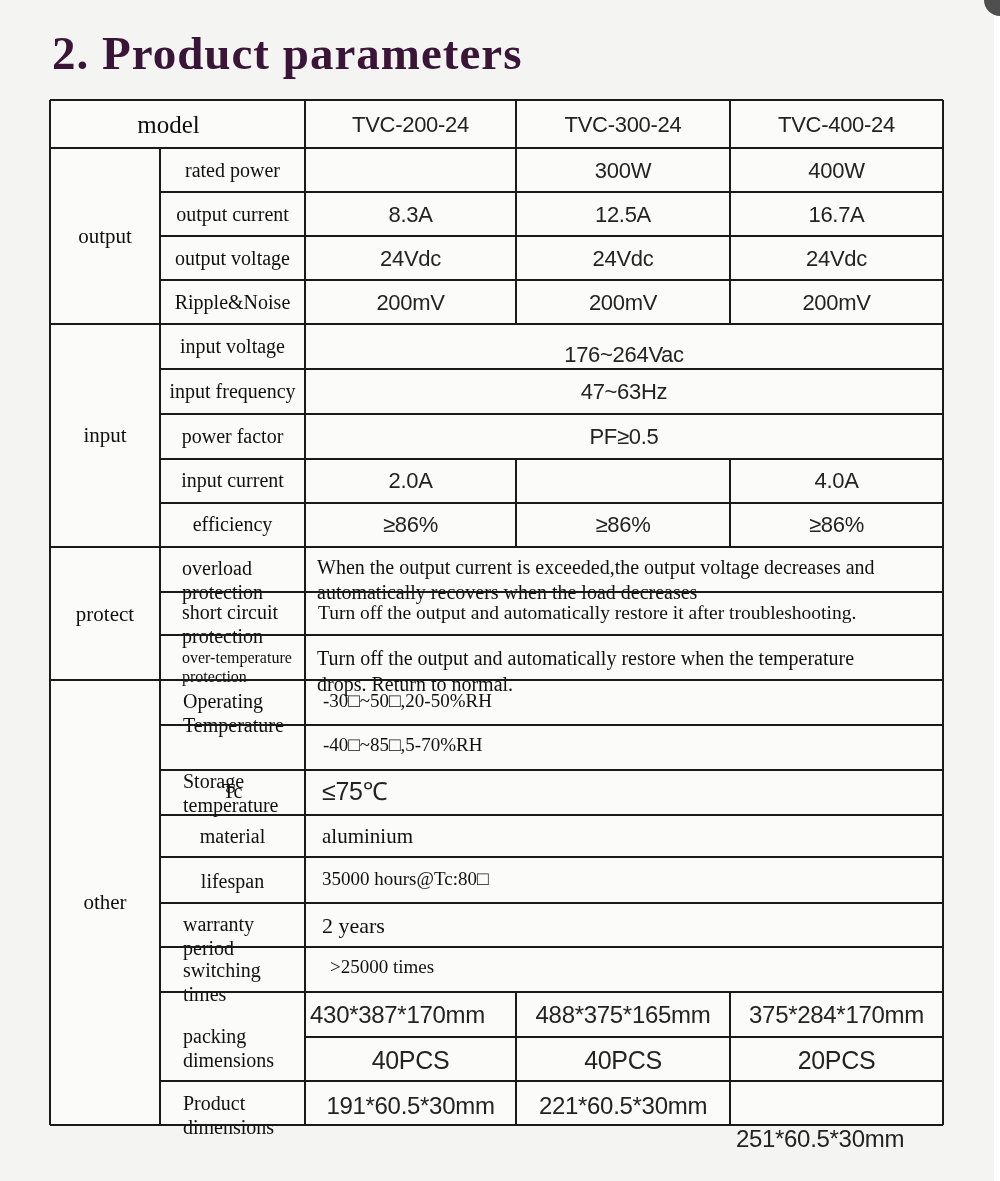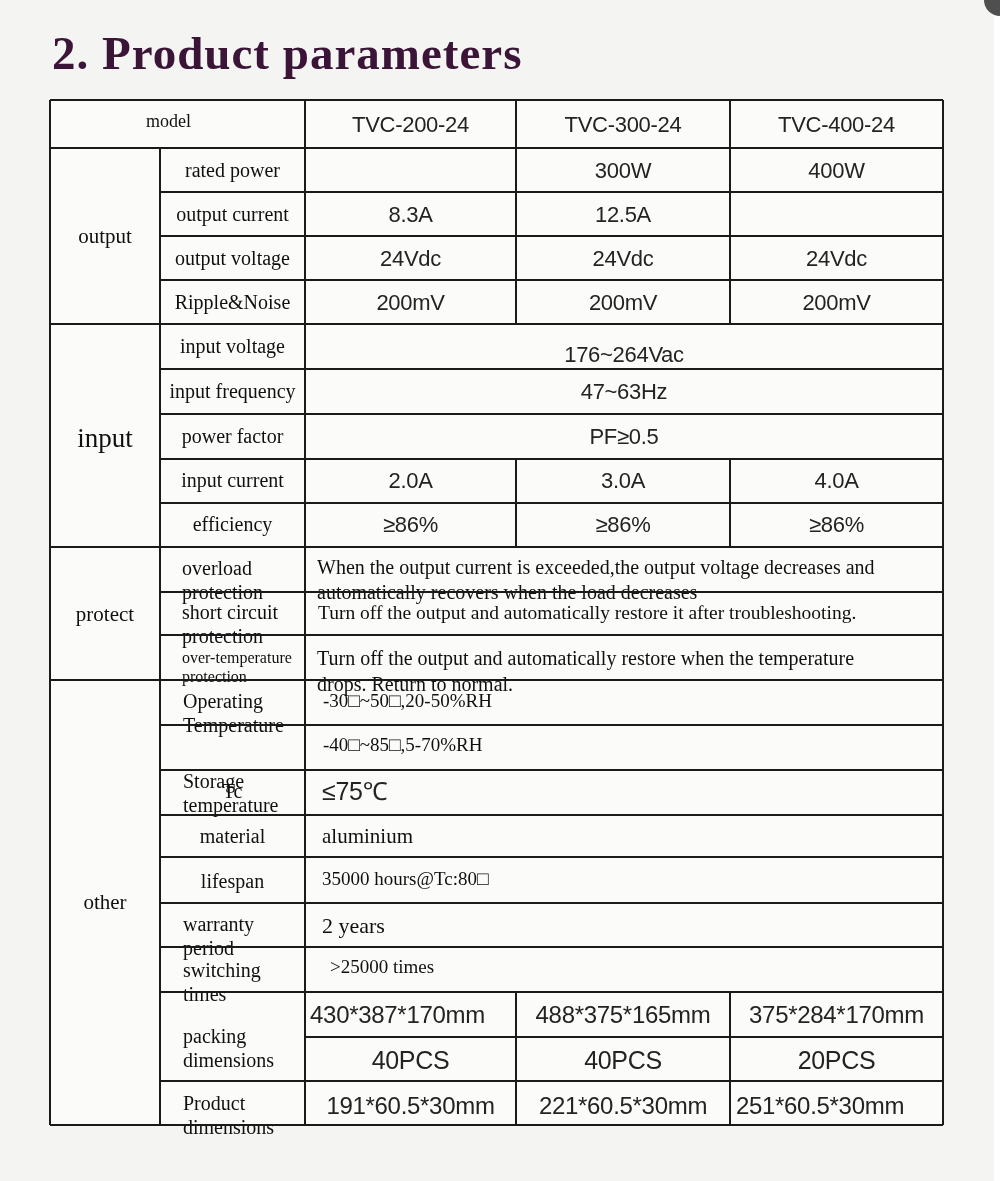--- a/index.html
+++ b/index.html
@@ -19,37 +19,38 @@
               opacity:.9;z-index:3;}
 </style>
 </head>
 <body>
 
 <div class="page">
 
   <div class="title">2. Product parameters</div>
   <div class="tbl-bg"></div>
 
-  <div class="t ser c" style="left:50px;top:111px;width:237px;font-size:18px">model</div>
+  <div class="t ser c" style="left:50px;top:111px;width:237px;font-size:25px">model</div>
   <div class="t san c" style="left:305px;top:112px;width:211px;font-size:22px">TVC-200-24</div>
   <div class="t san c" style="left:516px;top:112px;width:214px;font-size:22px">TVC-300-24</div>
   <div class="t san c" style="left:730px;top:112px;width:213px;font-size:22px">TVC-400-24</div>
 
   <div class="t ser c" style="left:50px;top:224px;width:110px;font-size:21px">output</div>
-  <div class="t ser c" style="left:50px;top:423px;width:110px;font-size:27px">input</div>
+  <div class="t ser c" style="left:50px;top:423px;width:110px;font-size:21px">input</div>
   <div class="t ser c" style="left:50px;top:602px;width:110px;font-size:21px">protect</div>
   <div class="t ser c" style="left:50px;top:890px;width:110px;font-size:21px">other</div>
 
   <div class="t ser c" style="left:160px;top:159px;width:145px;font-size:20px">rated power</div>
   <div class="t san c" style="left:516px;top:158px;width:214px;font-size:22px">300W</div>
   <div class="t san c" style="left:730px;top:158px;width:213px;font-size:22px">400W</div>
 
   <div class="t ser c" style="left:160px;top:203px;width:145px;font-size:20px">output current</div>
   <div class="t san c" style="left:305px;top:202px;width:211px;font-size:22px">8.3A</div>
   <div class="t san c" style="left:516px;top:202px;width:214px;font-size:22px">12.5A</div>
+  <div class="t san c" style="left:730px;top:202px;width:213px;font-size:22px">16.7A</div>
 
   <div class="t ser c" style="left:160px;top:247px;width:145px;font-size:20px">output voltage</div>
   <div class="t san c" style="left:305px;top:246px;width:211px;font-size:22px">24Vdc</div>
   <div class="t san c" style="left:516px;top:246px;width:214px;font-size:22px">24Vdc</div>
   <div class="t san c" style="left:730px;top:246px;width:213px;font-size:22px">24Vdc</div>
 
   <div class="t ser c" style="left:160px;top:291px;width:145px;font-size:20px">Ripple&amp;Noise</div>
   <div class="t san c" style="left:305px;top:290px;width:211px;font-size:22px">200mV</div>
   <div class="t san c" style="left:516px;top:290px;width:214px;font-size:22px">200mV</div>
   <div class="t san c" style="left:730px;top:290px;width:213px;font-size:22px">200mV</div>
@@ -58,21 +59,20 @@
   <div class="t san c" style="left:305px;top:342px;width:638px;font-size:22px">176~264Vac</div>
 
   <div class="t ser c" style="left:160px;top:380px;width:145px;font-size:20px">input frequency</div>
   <div class="t san c" style="left:305px;top:379px;width:638px;font-size:22px">47~63Hz</div>
 
   <div class="t ser c" style="left:160px;top:425px;width:145px;font-size:20px">power factor</div>
   <div class="t san c" style="left:305px;top:424px;width:638px;font-size:22px">PF≥0.5</div>
 
   <div class="t ser c" style="left:160px;top:469px;width:145px;font-size:20px">input current</div>
   <div class="t san c" style="left:305px;top:468px;width:211px;font-size:22px">2.0A</div>
-  <div class="t san c" style="left:516px;top:468px;width:214px;font-size:22px">3.0A</div>
   <div class="t san c" style="left:730px;top:468px;width:213px;font-size:22px">4.0A</div>
 
   <div class="t ser c" style="left:160px;top:513px;width:145px;font-size:20px">efficiency</div>
   <div class="t san c" style="left:305px;top:512px;width:211px;font-size:22px">≥86%</div>
   <div class="t san c" style="left:516px;top:512px;width:214px;font-size:22px">≥86%</div>
   <div class="t san c" style="left:730px;top:512px;width:213px;font-size:22px">≥86%</div>
 
   <div class="t ser" style="left:182px;top:556px;width:122px;font-size:20px;line-height:24px">overload protection</div>
   <div class="t ser" style="left:317px;top:555px;width:600px;font-size:20px;line-height:24.5px">When the output current is exceeded,the output voltage decreases and automatically recovers when the load decreases</div>
 
@@ -107,21 +107,21 @@
   <div class="t san c" style="left:305px;top:1001px;width:185px;font-size:24px">430*387*170mm</div>
   <div class="t san c" style="left:516px;top:1001px;width:214px;font-size:24px">488*375*165mm</div>
   <div class="t san c" style="left:730px;top:1001px;width:213px;font-size:24px">375*284*170mm</div>
   <div class="t san c" style="left:305px;top:1046px;width:211px;font-size:25px">40PCS</div>
   <div class="t san c" style="left:516px;top:1046px;width:214px;font-size:25px">40PCS</div>
   <div class="t san c" style="left:730px;top:1046px;width:213px;font-size:25px">20PCS</div>
 
   <div class="t ser" style="left:183px;top:1091px;width:122px;font-size:20px;line-height:24px">Product dimensions</div>
   <div class="t san c" style="left:305px;top:1092px;width:211px;font-size:24px">191*60.5*30mm</div>
   <div class="t san c" style="left:516px;top:1092px;width:214px;font-size:24px">221*60.5*30mm</div>
-  <div class="t san c" style="left:730px;top:1092px;width:180px;font-size:24px">251*60.5*30mm</div>
+  <div class="t san c" style="left:730px;top:1125px;width:180px;font-size:24px">251*60.5*30mm</div>
 
   <div class="line" style="left:50px;top:99px;width:893px;height:2px"></div>
   <div class="line" style="left:50px;top:147px;width:893px;height:2px"></div>
   <div class="line" style="left:160px;top:191px;width:783px;height:2px"></div>
   <div class="line" style="left:160px;top:235px;width:783px;height:2px"></div>
   <div class="line" style="left:160px;top:279px;width:783px;height:2px"></div>
   <div class="line" style="left:50px;top:323px;width:893px;height:2px"></div>
   <div class="line" style="left:160px;top:368px;width:783px;height:2px"></div>
   <div class="line" style="left:160px;top:413px;width:783px;height:2px"></div>
   <div class="line" style="left:160px;top:458px;width:783px;height:2px"></div>

